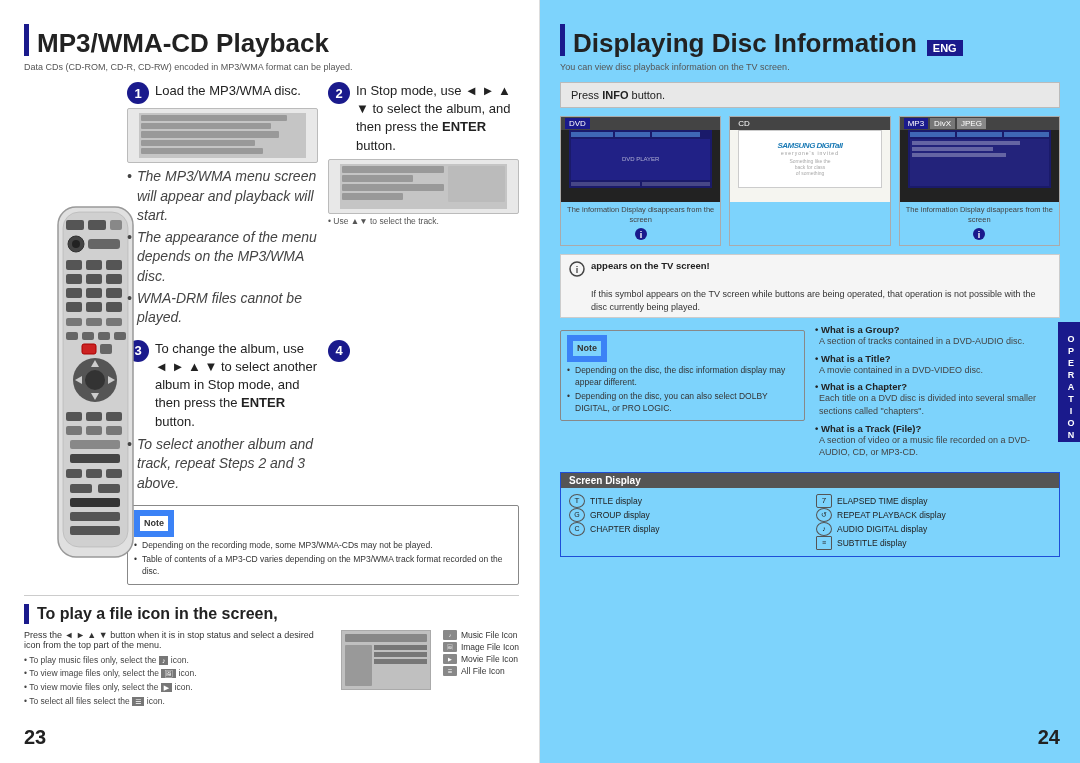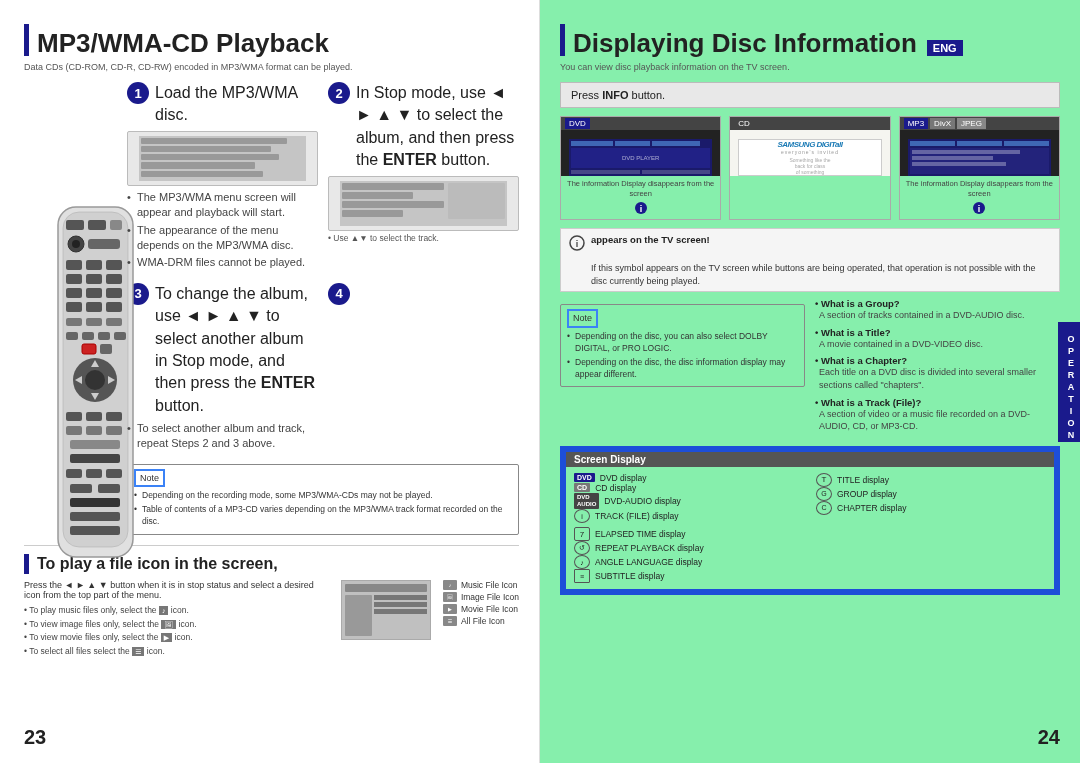--- a/index.html
+++ b/index.html
@@ -23,21 +23,21 @@
       position: relative;
       background: #fff;
     }
 
     
     .right-page {
       width: 540px;
       height: 763px;
       padding: 24px 20px 4px 20px;
       position: relative;
-      background: #86efac;
+      background: #7dd3fc;
     }
 
     
     .page-number {
       position: absolute;
       bottom: 14px;
       font-size: 20px;
       font-weight: bold;
       color: #222;
     }
@@ -90,21 +90,21 @@
       background: #1a1a8c;
       color: #fff;
       font-size: 13px;
       font-weight: bold;
       flex-shrink: 0;
       margin-right: 6px;
     }
 
     .step-content {
       flex: 1;
-      font-size: 16px;
+      font-size: 13px;
       line-height: 1.4;
     }
 
     .step-content strong {
       font-weight: bold;
     }
 
     .step-header {
       display: flex;
       align-items: flex-start;
@@ -143,47 +143,48 @@
       border-radius: 1px;
     }
 
     
     .bullet-list {
       list-style: none;
       padding: 0;
       margin: 4px 0;
     }
     .bullet-list li {
-      font-size: 11px;
+      font-size: 14px;
       color: #444;
       padding-left: 10px;
       position: relative;
       line-height: 1.4;
       margin-bottom: 2px;
+      font-style: italic;
     }
     .bullet-list li::before {
       content: '•';
       position: absolute;
       left: 0;
     }
 
     
     .note-box {
       border: 1px solid #888;
       border-radius: 2px;
       padding: 4px 6px;
       margin-top: 6px;
       font-size: 8.5px;
       line-height: 1.4;
       color: #333;
     }
     .note-label {
-      font-weight: normal;
+      font-weight: bold;
       font-size: 9px;
-      border: 2px solid #3b82f6;
+      border: 6px solid #3b82f6;
       padding: 1px 4px;
       display: inline-block;
       margin-bottom: 3px;
     }
 
     
     .file-section {
       margin-top: 10px;
       border-top: 1px solid #ccc;
       padding-top: 8px;
@@ -268,25 +269,25 @@
       display: flex;
       gap: 3px;
       align-items: center;
     }
 
     .tv-label span {
       font-size: 8px;
     }
 
     .tv-display {
-      height: 46px;
+      height: 72px;
       background: #222;
       position: relative;
       display: flex;
-      align-items: flex-end;
+      align-items: flex-start;
       justify-content: center;
     }
 
     .tv-display-content {
       width: 90%;
       height: 80%;
       background: #1a1a6a;
       display: flex;
       flex-direction: column;
       padding: 2px;
@@ -327,21 +328,21 @@
     .faq-a {
       font-size: 9px;
       color: #444;
       line-height: 1.4;
       margin-left: 4px;
     }
 
     
     .screen-display-section {
       margin-top: 8px;
-      border: 6px solid #1d4ed8;
+      border: 1px solid #1d4ed8;
     }
 
     .screen-display-header {
       background: #555;
       color: #fff;
       font-size: 10px;
       font-weight: bold;
       padding: 2px 8px;
     }
 
@@ -747,22 +748,22 @@
         <div style="margin-top:16px; font-size:9px; color:#333;">If this symbol appears on the TV screen while buttons are being operated, that operation is not possible with the disc currently being played.</div>
       </div>
     </div>
   </div>
 
   <div style="display:flex; gap:10px; margin-top:6px;">
 
     <div style="flex:1;">
       <div class="note-box">
         <span class="note-label">Note</span>
+        <div class="note-item">Depending on the disc, the disc information display may appear different.</div>
         <div class="note-item">Depending on the disc, you can also select DOLBY DIGITAL, or PRO LOGIC.</div>
-        <div class="note-item">Depending on the disc, the disc information display may appear different.</div>
       </div>
     </div>
 
     <div style="flex:1;">
       <div class="faq-item">
         <div class="faq-q">• What is a Group?</div>
         <div class="faq-a">A section of tracks contained in a DVD-AUDIO disc.</div>
       </div>
       <div class="faq-item">
         <div class="faq-q">• What is a Title?</div>
@@ -776,38 +777,20 @@
         <div class="faq-q">• What is a Track (File)?</div>
         <div class="faq-a">A section of video or a music file recorded on a DVD-AUDIO, CD, or MP3-CD.</div>
       </div>
     </div>
   </div>
 
   <div class="screen-display-section">
     <div class="screen-display-header">Screen Display</div>
     <div class="screen-display-body">
 
-      <div>
-        <div class="display-item">
-          <span class="display-badge blue">DVD</span>
-          <span>DVD display</span>
-        </div>
-        <div class="display-item">
-          <span class="display-badge gray">CD</span>
-          <span>CD display</span>
-        </div>
-        <div class="display-item">
-          <span class="display-badge" style="background:#444; font-size:6px; line-height:1.2;">DVD<br>AUDIO</span>
-          <span>DVD-AUDIO display</span>
-        </div>
-        <div class="display-item">
-          <div class="display-icon">i</div>
-          <span>TRACK (FILE) display</span>
-        </div>
-      </div>
 
       <div>
         <div class="display-item">
           <div class="display-icon" style="font-size:8px;">T</div>
           <span>TITLE display</span>
         </div>
         <div class="display-item">
           <div class="display-icon" style="font-size:7px;">G</div>
           <span>GROUP display</span>
         </div>
@@ -821,21 +804,21 @@
         <div class="display-item">
           <div class="display-icon" style="border-radius:2px; font-size:8px;">7</div>
           <span>ELAPSED TIME display</span>
         </div>
         <div class="display-item">
           <div class="display-icon" style="font-size:7px;">↺</div>
           <span>REPEAT PLAYBACK display</span>
         </div>
         <div class="display-item">
           <div class="display-icon" style="font-size:7px;">♪</div>
-          <span>ANGLE LANGUAGE display</span>
+          <span>AUDIO DIGITAL display</span>
         </div>
         <div class="display-item">
           <div class="display-icon" style="font-size:7px; border-radius:1px;">≡</div>
           <span>SUBTITLE display</span>
         </div>
       </div>
 
     </div>
   </div>
 

